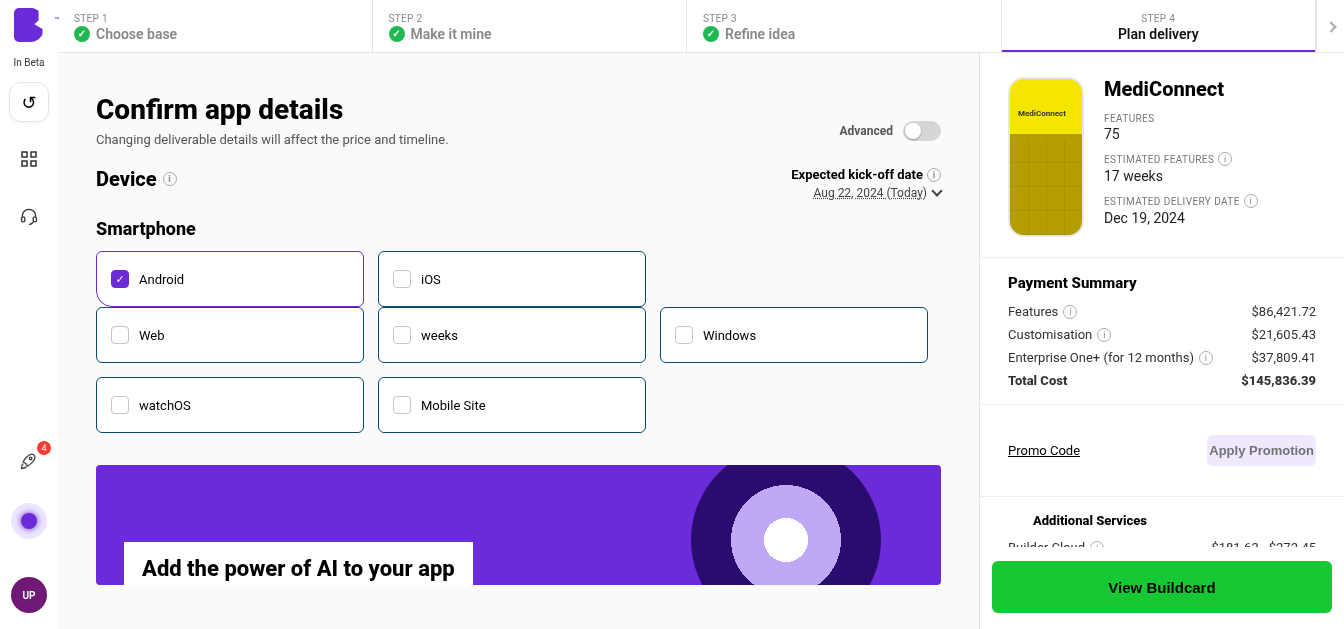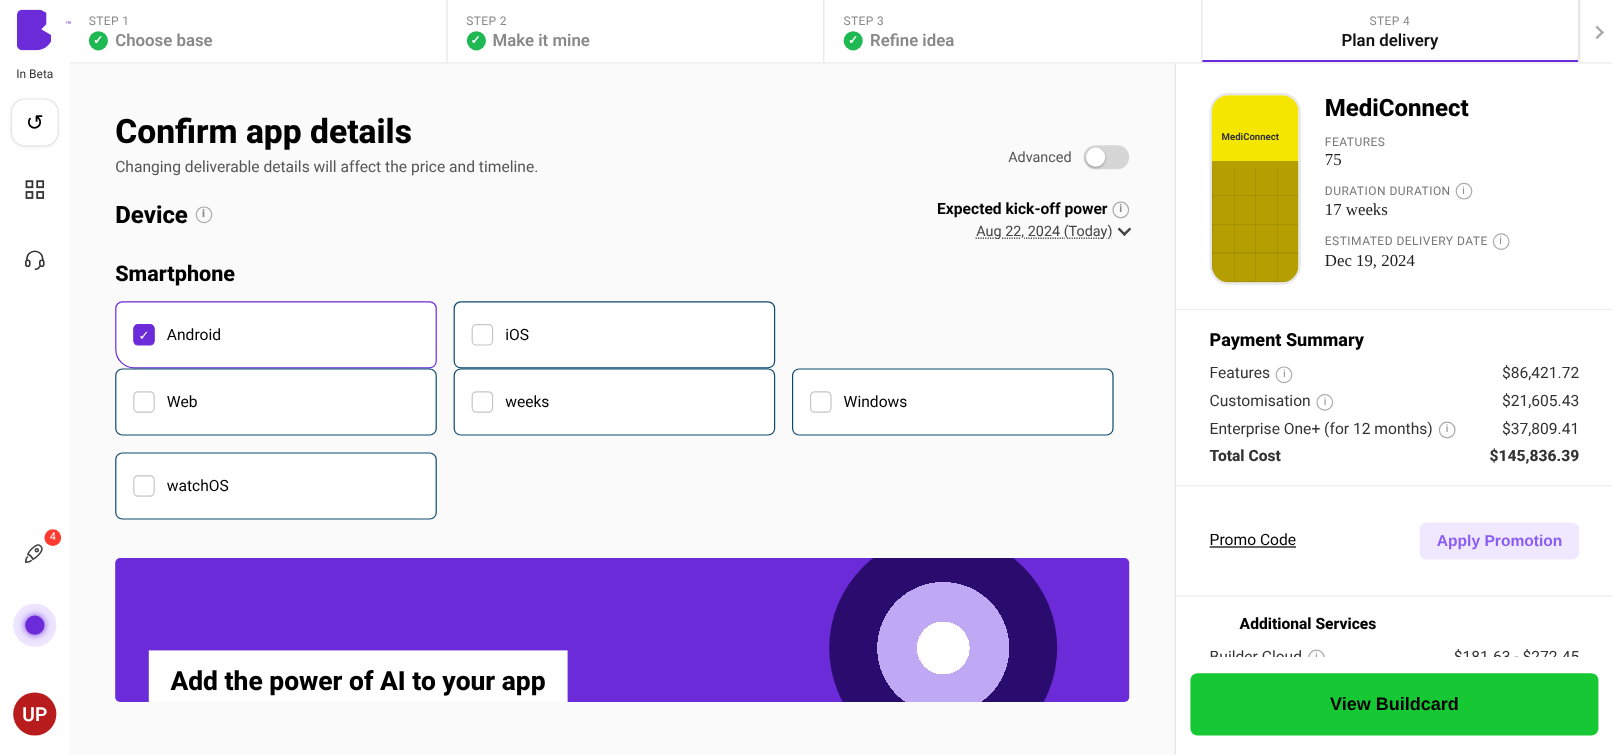--- a/index.html
+++ b/index.html
@@ -43,21 +43,21 @@
   .orb-outer {
     width:36px; height:36px; border-radius:50%;
     background:#ede5ff; display:flex; align-items:center; justify-content:center;
   }
   .orb-inner {
     width:16px; height:16px; border-radius:50%;
     background:#6c2bd9; box-shadow:0 0 6px #6c2bd9;
   }
   .avatar {
     width:36px; height:36px; border-radius:50%;
-    background:#b91c1c; color:#fff; font-size:16px; font-weight:600;
+    background:#701a75; color:#fff; font-size:10px; font-weight:600;
     display:flex; align-items:center; justify-content:center;
     margin-top:18px; margin-bottom:16px;
   }
 
   
   .main-col { flex:1; display:flex; flex-direction:column; min-width:0; }
   .steps {
     height:53px; display:flex; background:#fff; border-bottom:1px solid #e5e5e5;
   }
   .step {
@@ -78,21 +78,21 @@
   }
 
   
   .content-wrap { flex:1; display:flex; min-height:0; }
   .content {
     flex:1; overflow:auto; padding:40px 38px 0 38px;
     background:#fafafa;
   }
   .page-title { font-size:28px; font-weight:800; margin-bottom:6px; }
   .page-sub { font-size:13px; color:#555; margin-bottom:24px; }
-  .adv-row { display:flex; align-items:center; justify-content:flex-end; margin-top:-50px; margin-bottom:26px; }
+  .adv-row { display:flex; align-items:center; justify-content:flex-end; margin-top:-50px; margin-bottom:26px;font-weight:bold; }
   .adv-label { font-size:12px; color:#555; margin-right:10px; }
   .toggle {
     width:38px; height:20px; border-radius:10px; background:#d6d6d6; position:relative; cursor:pointer;
   }
   .toggle .knob {
     width:16px; height:16px; border-radius:50%; background:#fff; position:absolute;
     top:2px; left:2px; box-shadow:0 1px 2px rgba(0,0,0,.3);
   }
 
   .section-head { display:flex; align-items:flex-start; justify-content:space-between; margin-top:18px; margin-bottom:12px; }
@@ -149,29 +149,29 @@
   }
   .app-preview .name{ position:absolute; top:30px; left:8px; font-size:8px; font-weight:700; color:#333;}
   .app-preview .grid{ position:absolute; bottom:0; left:0; right:0; height:95px;
     background:
       repeating-linear-gradient(90deg, rgba(0,0,0,.15) 0 1px, transparent 1px 18px),
       repeating-linear-gradient(0deg, rgba(0,0,0,.15) 0 1px, transparent 1px 24px);
     opacity:.5;
   }
   .app-meta .app-name { font-size:20px; font-weight:800; margin-bottom:12px; }
   .meta-label { font-size:10px; color:#777; letter-spacing:.4px; display:flex; align-items:center; gap:4px; margin-top:10px; }
-  .meta-val { font-size:14px; color:#222; margin-top:2px;font-family:Liberation Serif, serif; }
+  .meta-val { font-size:14px; color:#222; margin-top:2px; }
 
   .divider { height:1px; background:#eee; margin:16px -28px; }
   .sum-title { font-size:15px; font-weight:800; margin-bottom:12px; }
   .row { display:flex; justify-content:space-between; font-size:13px; color:#333; margin:8px 0; }
   .row .lab { display:flex; align-items:center; gap:5px; }
   .row.total { font-weight:800; }
   .promo-row { display:flex; justify-content:space-between; align-items:center; padding:14px 0; }
-  .promo-btn { background:#efe8ff; color:#8b5cf6; border:none; border-radius:6px; padding:8px 14px; font-size:13px; font-weight:600; cursor:pointer; }
+  .promo-btn { background:#efe8ff; color:#737373; border:none; border-radius:6px; padding:8px 2px; font-size:13px; font-weight:600; cursor:pointer; }
   .cta {
     margin:14px 12px 16px; height:52px; border:none; border-radius:6px;
     background:#16c934; color:#000; font-size:15px; font-weight:700; cursor:pointer;
   }
 
   .chev-down { display:inline-block; width:8px; height:8px; border-right:2px solid #444; border-bottom:2px solid #444; transform:rotate(45deg); margin-left:2px; position:relative; top:-2px;}
   .chev-right { display:inline-block; width:8px; height:8px; border-right:2px solid #aaa; border-bottom:2px solid #aaa; transform:rotate(-45deg);}
 </style>
 </head>
 <body>
@@ -277,21 +277,21 @@
           </div>
       </div>
 
       <div class="section-head">
         <div class="section-title">
           <span>Device</span>
           <span class="info-i">i</span>
         </div>
         <div class="kickoff">
           <div class="kickoff-label">
-            <span>Expected kick-off power</span>
+            <span>Expected kick-off date</span>
             <span class="info-i">i</span>
           </div>
           <div class="kickoff-date">
             <span>Aug 22, 2024 (Today)</span>
             <span class="chev-down"></span>
           </div>
         </div>
       </div>
 
       <div class="sub-title">Smartphone</div>
@@ -315,20 +315,24 @@
           <div class="chk"></div>
           <span class="opt-label">weeks</span>
         </div>
         <div class="opt">
           <div class="chk"></div>
           <span class="opt-label">Windows</span>
         </div>
         <div class="opt">
           <div class="chk"></div>
           <span class="opt-label">watchOS</span>
+        </div>
+        <div class="opt">
+          <div class="chk"></div>
+          <span class="opt-label">Mobile Site</span>
         </div>
       </div>
 
       <div class="ai-banner">
         <div class="eye"></div>
         <div class="ai-card">Add the power of AI to your app</div>
       </div>
     </div>
 
     <div class="summary">
@@ -336,21 +340,21 @@
         <div class="app-row">
           <div class="app-preview">
             <span class="name">MediConnect</span>
             <div class="grid"></div>
           </div>
           <div class="app-meta">
             <div class="app-name">MediConnect</div>
             <div class="meta-label">FEATURES</div>
             <div class="meta-val">75</div>
             <div class="meta-label">
-              <span>DURATION DURATION</span>
+              <span>ESTIMATED FEATURES</span>
               <span class="info-i">i</span>
             </div>
             <div class="meta-val">17 weeks</div>
             <div class="meta-label">
               <span>ESTIMATED DELIVERY DATE</span>
               <span class="info-i">i</span>
             </div>
             <div class="meta-val">Dec 19, 2024</div>
           </div>
         </div>

